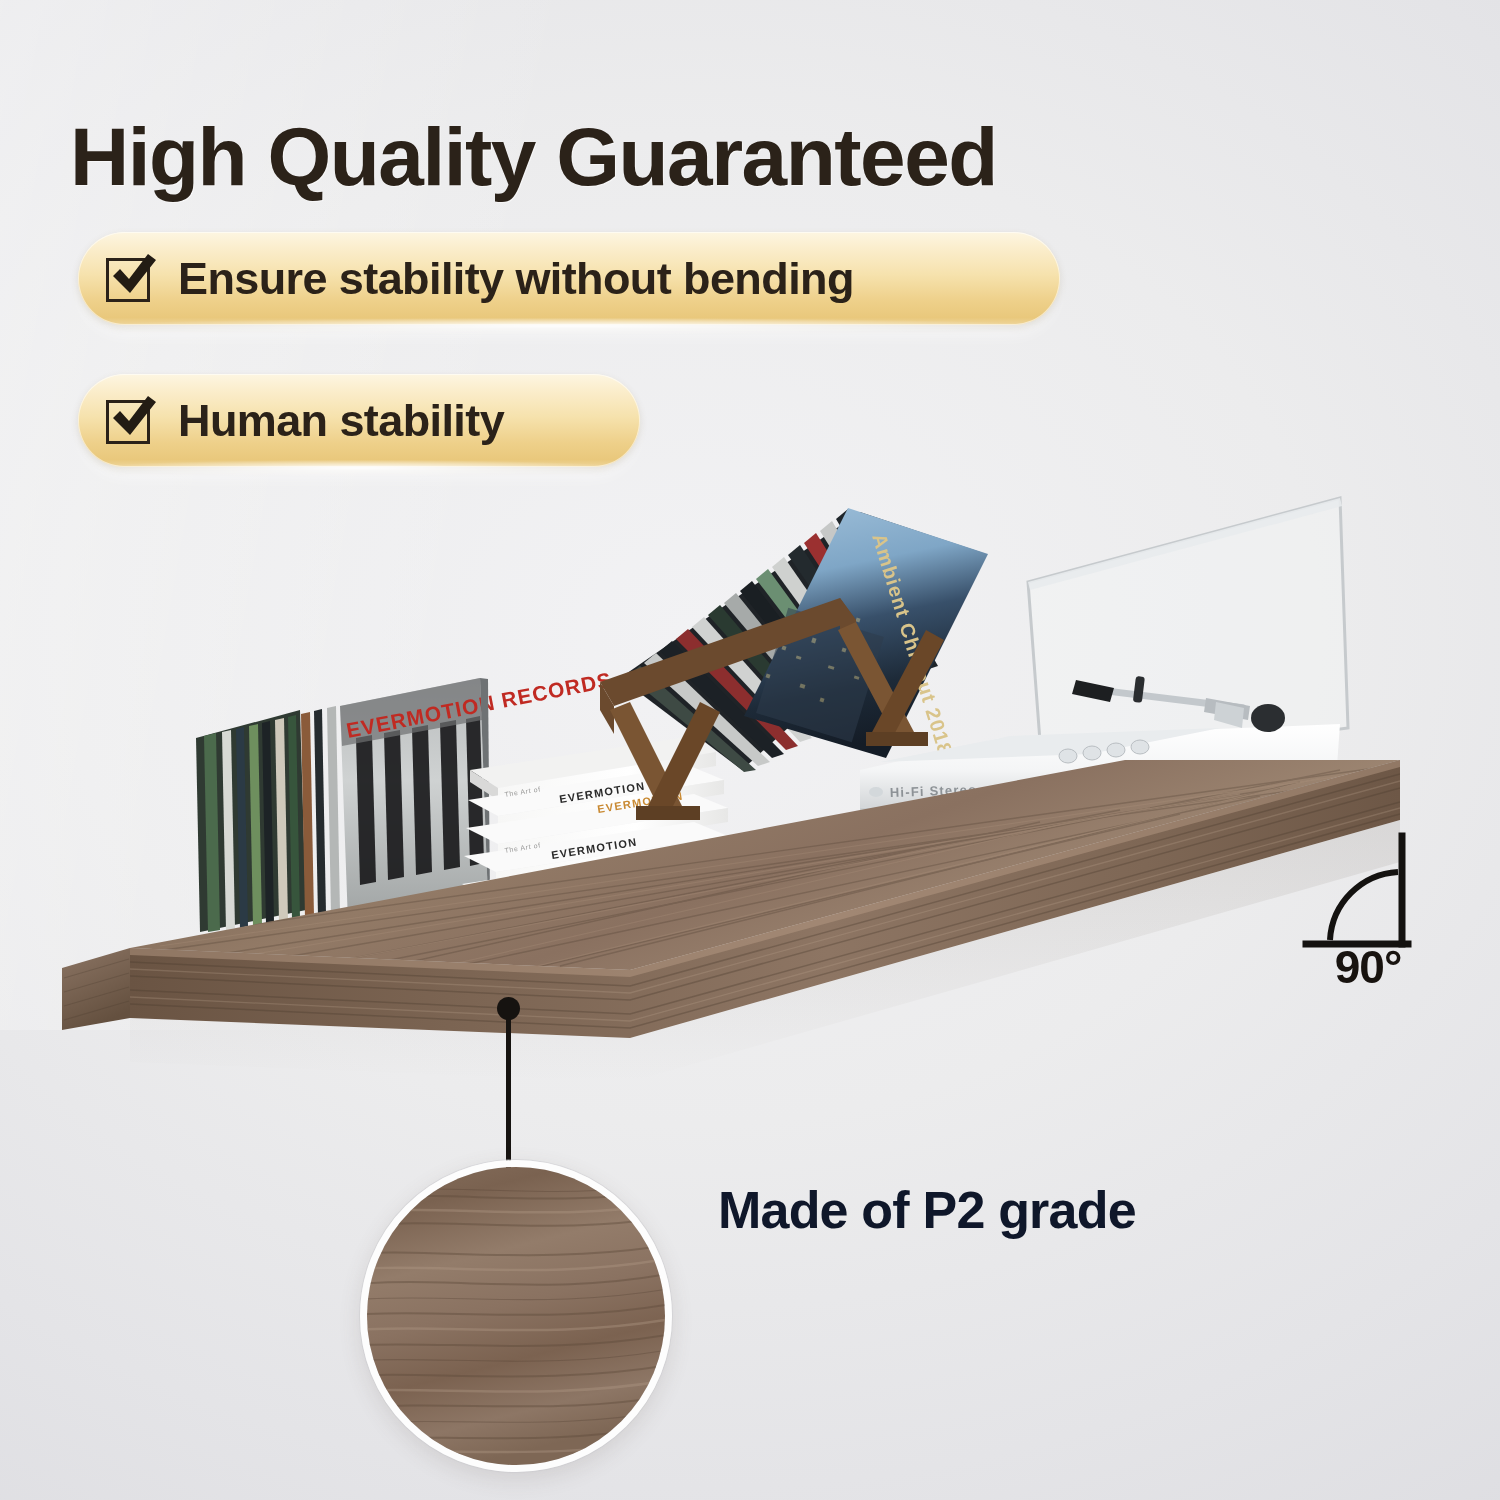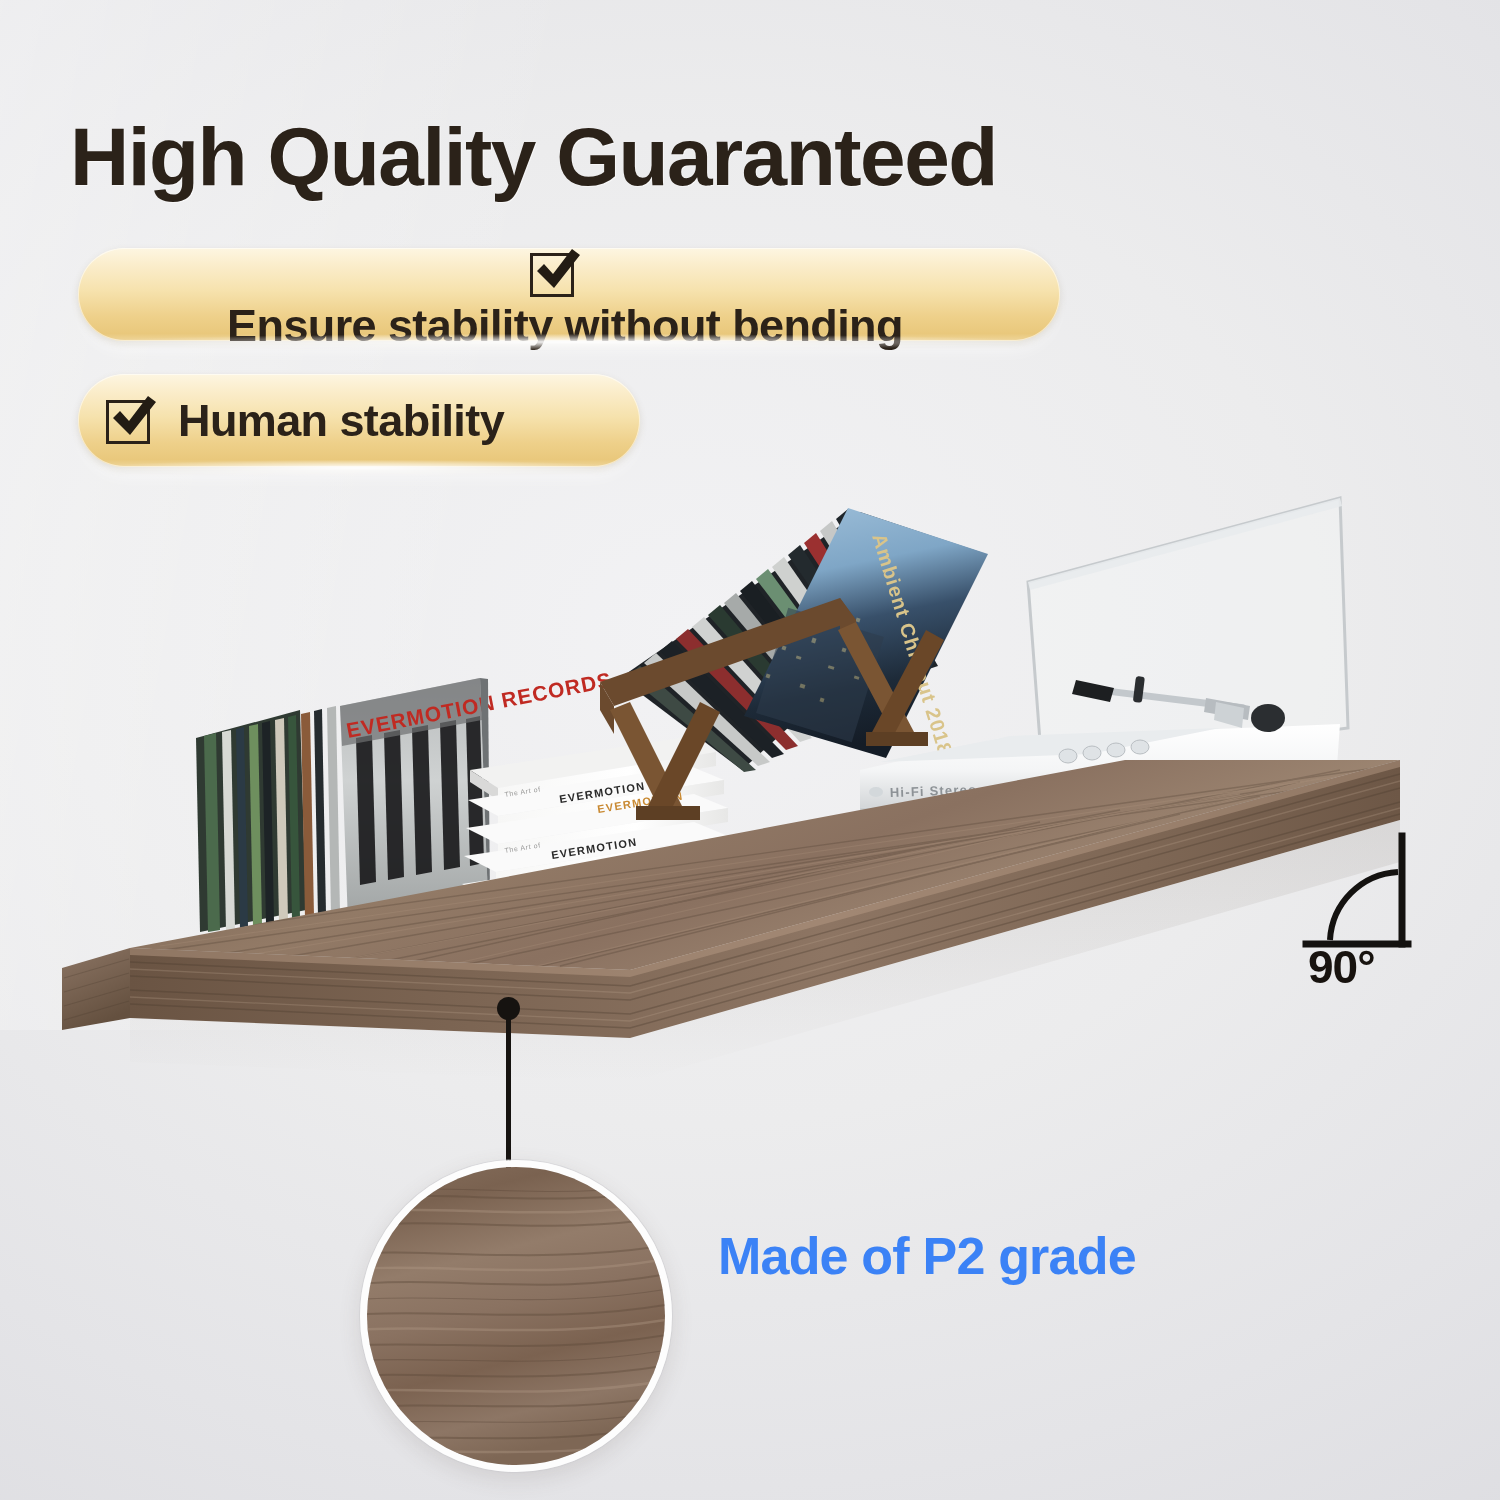--- a/index.html
+++ b/index.html
@@ -36,21 +36,21 @@
       0 3px 7px rgba(120,100,60,.17),
       0 0 0 1px rgba(255,255,255,.55) inset,
       0 14px 20px -10px rgba(255,255,255,.95);
     box-sizing:border-box;
   }
   .badge::after{
     content:"";position:absolute;left:14px;right:14px;bottom:-9px;height:16px;
     background:radial-gradient(ellipse at center, rgba(255,255,255,.95) 0%, rgba(255,255,255,0) 72%);
     pointer-events:none;
   }
-  .badge1{left:78px;top:248px;width:982px;flex-direction:column;}
+  .badge1{left:78px;top:232px;width:982px;}
   .badge2{left:78px;top:374px;width:562px;}
   .badge-label{
     font-size:45px;font-weight:700;color:#2b2219;
     letter-spacing:-.6px;white-space:nowrap;
   }
   .chk{
     width:52px;height:52px;flex:0 0 52px;margin-right:22px;
     position:relative;
   }
   .chk .box{
@@ -83,30 +83,30 @@
   .zoom-circle{
     position:absolute;left:360px;top:1160px;width:312px;height:312px;border-radius:50%;
     border:7px solid #fdfdfd;
     box-sizing:border-box;
     overflow:hidden;
     box-shadow:0 0 0 1px rgba(200,200,205,.45), 0 7px 22px rgba(90,80,70,.14);
   }
   .zoom-grain{position:absolute;inset:-8px;}
 
   .made-text{
-    position:absolute;left:718px;top:1220px;
-    font-size:52px;line-height:72px;font-weight:700;color:#3b82f6;
+    position:absolute;left:718px;top:1174px;
+    font-size:52px;line-height:72px;font-weight:700;color:#0f172a;
     letter-spacing:-.8px;
   }
 
   
   .angle{position:absolute;left:1302px;top:832px;width:122px;height:122px;}
   .angle-label{
     position:absolute;left:1308px;top:940px;width:120px;
-    text-align:left;font-size:46px;font-weight:700;color:#18130f;letter-spacing:-1px;
+    text-align:center;font-size:46px;font-weight:700;color:#18130f;letter-spacing:-1px;
   }
 </style>
 </head>
 <body>
 
 <div id="stage">
 
   <div class="wall"></div>
 
   <div class="headline">High Quality Guaranteed</div>

